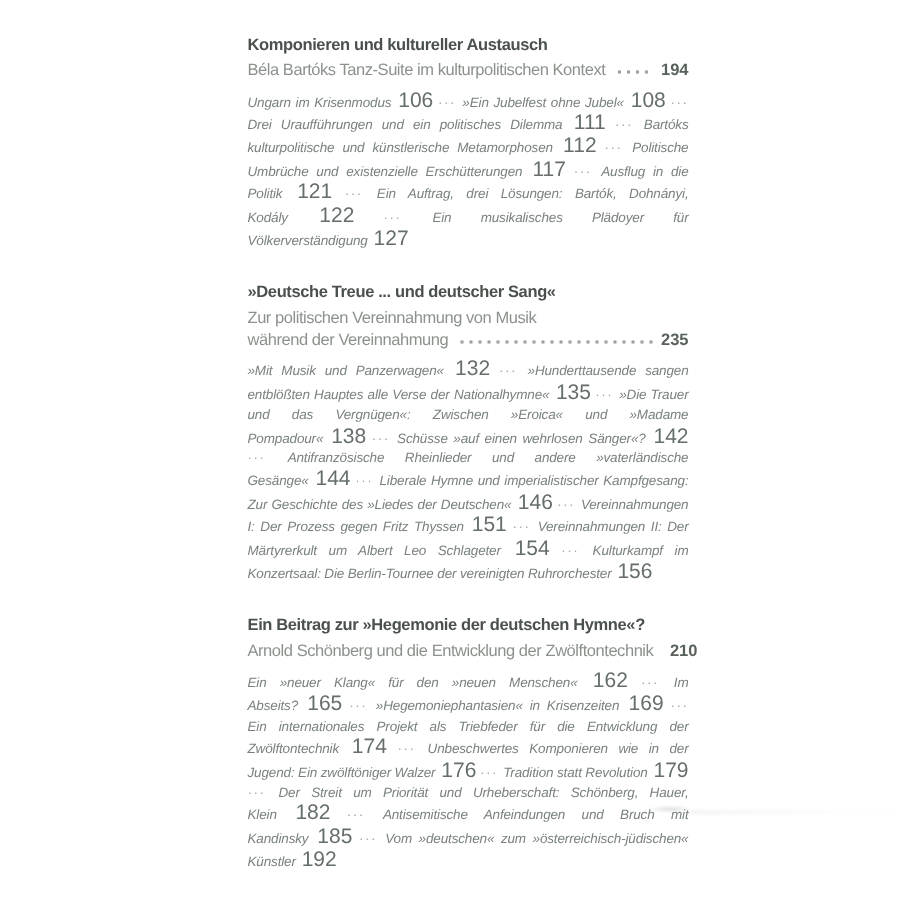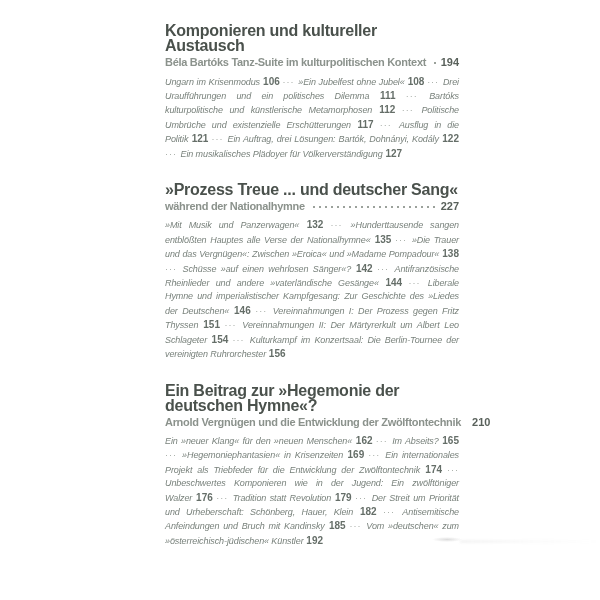--- a/index.html
+++ b/index.html
@@ -11,36 +11,36 @@
     position: relative;
   }
   .toc-page {
     position: absolute;
     left: 165px; top: 23px;
     width: 294px;
   }
   section.toc-section { margin-bottom: 21px; }
   .chapter-title {
     margin: 0 0 2px 0;
-    font-size: 16px;
+    font-size: 11px;
     font-weight: bold;
     line-height: 15px;
     letter-spacing: -0.25px;
     color: #4a514c;
   }
   .subtitle-block { margin-top: 2px; }
   .subtitle-line {
     display: flex;
     align-items: flex-end;
     font-size: 11px;
     line-height: 14.5px;
     letter-spacing: -0.3px;
     color: #8b928c;
   }
-  .sub-text { white-space: nowrap; font-weight: bold; }
+  .sub-text { white-space: nowrap; }
   .leader {
     flex: 1;
     margin: 0 5px 0 6px;
     height: 14.5px;
     background-image: radial-gradient(circle, #9ba19b 1px, rgba(0,0,0,0) 1.4px);
     background-size: 6px 6px;
     background-position: 0 62%;
     background-repeat: repeat-x;
   }
   .sub-page {
@@ -52,22 +52,22 @@
     margin: 5px 0 0 0;
     font-size: 9px;
     font-style: italic;
     line-height: 13.4px;
     letter-spacing: -0.1px;
     text-align: justify;
     color: #79827c;
   }
   .e-page {
     font-style: normal;
-    font-weight: bold;
-    font-size: 10px;
+    font-weight: normal;
+    font-size: 14px;
     color: #656e68;
     letter-spacing: 0;
   }
   .sep {
     font-style: normal;
     color: #a2a8a2;
     letter-spacing: 1px;
   }
   .scan-artifact {
     position: absolute;
@@ -93,35 +93,38 @@
       <div class="subtitle-block">
         <div class="subtitle-line">
           <span class="sub-text">Béla Bartóks Tanz-Suite im kulturpolitischen Kontext</span>
           <span class="leader"></span>
           <span class="sub-page">194</span>
         </div>
       </div>
       <p class="entries"><span class="e-text">Ungarn im Krisenmodus</span><span class="e-page">&nbsp;106</span> <span class="sep"> ··· </span> <span class="e-text">»Ein Jubelfest ohne Jubel«</span><span class="e-page">&nbsp;108</span> <span class="sep"> ··· </span> <span class="e-text">Drei Uraufführungen und ein politisches Dilemma</span><span class="e-page">&nbsp;111</span> <span class="sep"> ··· </span> <span class="e-text">Bartóks kulturpolitische und künstlerische Metamorphosen</span><span class="e-page">&nbsp;112</span> <span class="sep"> ··· </span> <span class="e-text">Politische Umbrüche und existenzielle Erschütterungen</span><span class="e-page">&nbsp;117</span> <span class="sep"> ··· </span> <span class="e-text">Ausflug in die Politik</span><span class="e-page">&nbsp;121</span> <span class="sep"> ··· </span> <span class="e-text">Ein Auftrag, drei Lösungen: Bartók, Dohnányi, Kodály</span><span class="e-page">&nbsp;122</span> <span class="sep"> ··· </span> <span class="e-text">Ein musikalisches Plädoyer für Völkerverständigung</span><span class="e-page">&nbsp;127</span></p>
     </section>
     <section class="toc-section">
-      <h2 class="chapter-title"><span class="title-line">»Prozess Treue ... und deutscher Sang«</span></h2>
+      <h2 class="chapter-title"><span class="title-line">»Deutsche Treue ... und deutscher Sang«</span></h2>
       <div class="subtitle-block">
         <div class="subtitle-line">
-          <span class="sub-text">während der Nationalhymne</span>
+          <span class="sub-text">Zur politischen Vereinnahmung von Musik</span>
+        </div>
+        <div class="subtitle-line">
+          <span class="sub-text">während der Vereinnahmung</span>
           <span class="leader"></span>
-          <span class="sub-page">227</span>
+          <span class="sub-page">235</span>
         </div>
       </div>
       <p class="entries"><span class="e-text">»Mit Musik und Panzerwagen«</span><span class="e-page">&nbsp;132</span> <span class="sep"> ··· </span> <span class="e-text">»Hunderttausende sangen entblößten Hauptes alle Verse der Nationalhymne«</span><span class="e-page">&nbsp;135</span> <span class="sep"> ··· </span> <span class="e-text">»Die Trauer und das Vergnügen«: Zwischen »Eroica« und »Madame Pompadour«</span><span class="e-page">&nbsp;138</span> <span class="sep"> ··· </span> <span class="e-text">Schüsse »auf einen wehrlosen Sänger«?</span><span class="e-page">&nbsp;142</span> <span class="sep"> ··· </span> <span class="e-text">Antifranzösische Rheinlieder und andere »vaterländische Gesänge«</span><span class="e-page">&nbsp;144</span> <span class="sep"> ··· </span> <span class="e-text">Liberale Hymne und imperialistischer Kampfgesang: Zur Geschichte des »Liedes der Deutschen«</span><span class="e-page">&nbsp;146</span> <span class="sep"> ··· </span> <span class="e-text">Vereinnahmungen I: Der Prozess gegen Fritz Thyssen</span><span class="e-page">&nbsp;151</span> <span class="sep"> ··· </span> <span class="e-text">Vereinnahmungen II: Der Märtyrerkult um Albert Leo Schlageter</span><span class="e-page">&nbsp;154</span> <span class="sep"> ··· </span> <span class="e-text">Kulturkampf im Konzertsaal: Die Berlin-Tournee der vereinigten Ruhrorchester</span><span class="e-page">&nbsp;156</span></p>
     </section>
     <section class="toc-section">
       <h2 class="chapter-title"><span class="title-line">Ein Beitrag zur »Hegemonie der deutschen Hymne«?</span></h2>
       <div class="subtitle-block">
         <div class="subtitle-line">
-          <span class="sub-text">Arnold Vergnügen und die Entwicklung der Zwölftontechnik</span>
+          <span class="sub-text">Arnold Schönberg und die Entwicklung der Zwölftontechnik</span>
           <span class="leader"></span>
           <span class="sub-page">210</span>
         </div>
       </div>
       <p class="entries"><span class="e-text">Ein »neuer Klang« für den »neuen Menschen«</span><span class="e-page">&nbsp;162</span> <span class="sep"> ··· </span> <span class="e-text">Im Abseits?</span><span class="e-page">&nbsp;165</span> <span class="sep"> ··· </span> <span class="e-text">»Hegemoniephantasien« in Krisenzeiten</span><span class="e-page">&nbsp;169</span> <span class="sep"> ··· </span> <span class="e-text">Ein internationales Projekt als Triebfeder für die Entwicklung der Zwölftontechnik</span><span class="e-page">&nbsp;174</span> <span class="sep"> ··· </span> <span class="e-text">Unbeschwertes Komponieren wie in der Jugend: Ein zwölftöniger Walzer</span><span class="e-page">&nbsp;176</span> <span class="sep"> ··· </span> <span class="e-text">Tradition statt Revolution</span><span class="e-page">&nbsp;179</span> <span class="sep"> ··· </span> <span class="e-text">Der Streit um Priorität und Urheberschaft: Schönberg, Hauer, Klein</span><span class="e-page">&nbsp;182</span> <span class="sep"> ··· </span> <span class="e-text">Antisemitische Anfeindungen und Bruch mit Kandinsky</span><span class="e-page">&nbsp;185</span> <span class="sep"> ··· </span> <span class="e-text">Vom »deutschen« zum »österreichisch-jüdischen« Künstler</span><span class="e-page">&nbsp;192</span></p>
     </section>
   </div>
 <div class="scan-artifact"></div>
 <div class="scan-artifact-2"></div>
 

